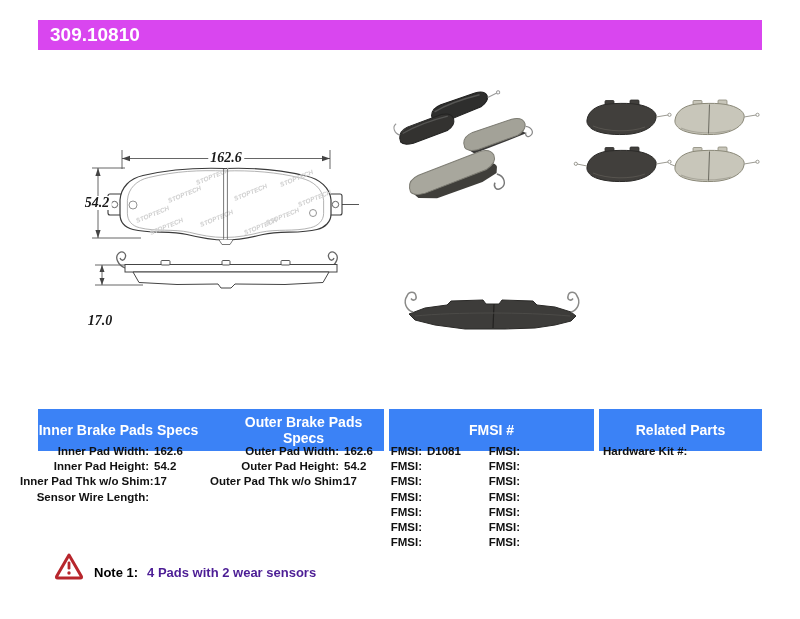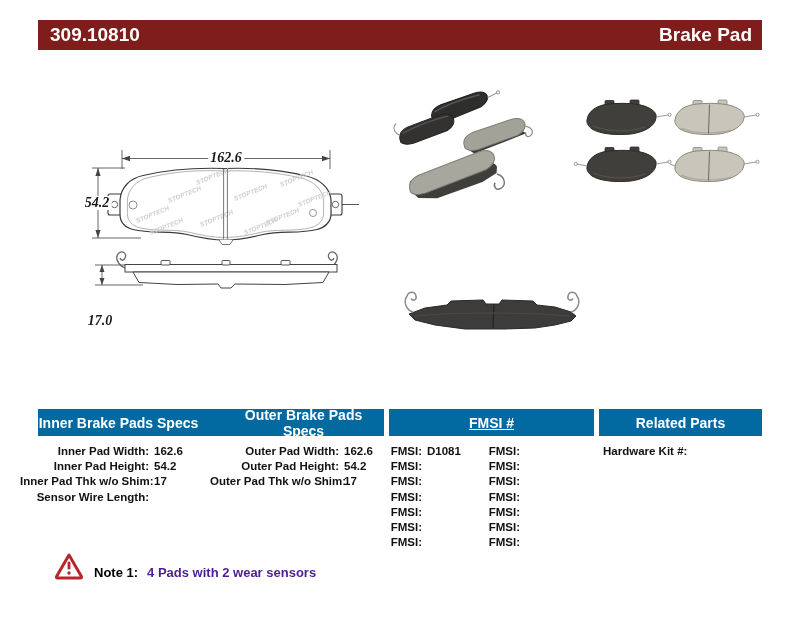--- a/index.html
+++ b/index.html
@@ -1,40 +1,39 @@
 <!DOCTYPE html>
 <html><head>
 <meta charset="utf-8">
 <style>
   html,body{margin:0;padding:0;}
   body{width:800px;height:619px;background:#fff;font-family:"Liberation Sans",sans-serif;position:relative;overflow:hidden;}
   .abs{position:absolute;}
-  .bar{position:absolute;top:409px;height:27px;background:#0369a1;color:#fff;font-weight:bold;font-size:14px;display:flex;align-items:center;justify-content:center;gap:24px;}
+  .bar{position:absolute;top:409px;height:42px;background:#3b82f6;color:#fff;font-weight:bold;font-size:14px;display:flex;align-items:center;justify-content:center;gap:24px;}
   .bar-split{justify-content:space-between;}
   .bar-split span{flex:1;text-align:center;}
-  .top-bar{position:absolute;left:38px;top:20px;width:724px;height:30px;background:#7f1d1d;color:#fff;font-weight:bold;font-size:19px;display:flex;align-items:center;justify-content:space-between;padding:0 10px 0 12px;box-sizing:border-box;}
+  .top-bar{position:absolute;left:38px;top:20px;width:724px;height:30px;background:#d946ef;color:#fff;font-weight:bold;font-size:19px;display:flex;align-items:center;justify-content:space-between;padding:0 10px 0 12px;box-sizing:border-box;}
   .spec-col{position:absolute;top:444px;}
   .spec-row{display:flex;font-size:11.5px;font-weight:bold;line-height:15.2px;color:#111;white-space:nowrap;}
   .spec-label{text-align:right;}
   .spec-val{margin-left:5px;}
   .inner .spec-label,.outer .spec-label{width:129px;}
   .fmsi .spec-label{width:36px;}
   .dim{position:absolute;font-family:"Liberation Serif",serif;font-style:italic;font-weight:bold;font-size:14px;background:#fff;padding:0 2px;transform:translateX(-50%);color:#1a1a1a;z-index:3;line-height:14px;}
   .notes{position:absolute;left:94px;top:550px;}
   .note-row{display:flex;font-size:13px;font-weight:bold;color:#000;line-height:18px;margin-top:14px;}
   .note-red{color:#4c1d95;margin-left:9px;}
   svg{position:absolute;overflow:visible;}
   svg text.wm{font-family:"Liberation Sans",sans-serif;font-weight:bold;font-style:italic;font-size:6.5px;fill:#cfcfcf;}
 </style>
 </head>
 <body>
 
 <div class="top-bar">
   <span>309.10810</span>
-  <span>Brake Pad</span>
 </div>
 
 <svg class="abs" style="left:85px;top:143px;" width="280" height="105" viewBox="0 0 280 105">
 
   <g stroke="#555" stroke-width="0.9">
     <line x1="37" y1="7" x2="37" y2="26"></line>
     <line x1="245" y1="7" x2="245" y2="26"></line>
     <line x1="37" y1="15.5" x2="245" y2="15.5"></line>
   </g>
   <polygon points="37,15.5 45,12.8 45,18.2" fill="#444"></polygon>
@@ -172,21 +171,21 @@
   <line x1="99" y1="32" x2="98" y2="56" stroke="#232220" stroke-width="1.2"></line>
   <path d="M 20 44 C 60 40 130 40 175 44" fill="none" stroke="#4c4b48" stroke-width="1"></path>
   <path d="M 18 40 C 11 38 8 30 12 24 C 14 19 20 19 21 24 C 22 28 18 29.5 16 26.5" fill="none" stroke="#8a8a88" stroke-width="1.5"></path>
   <path d="M 176 40 C 183 38 186 30 182 24 C 180 19 174 19 173 24 C 172 28 176 29.5 178 26.5" fill="none" stroke="#8a8a88" stroke-width="1.5"></path>
 </svg>
 
 <div class="bar bar-split" style="left:38px;width:346px;">
   <span>Inner Brake Pads Specs</span>
   <span>Outer Brake Pads Specs</span>
 </div>
-<div class="bar" style="left:389px;width:205px;text-decoration:underline;">
+<div class="bar" style="left:389px;width:205px;">
   <span>FMSI #</span>
 </div>
 <div class="bar" style="left:599px;width:163px;text-align:center;">
   <span>Related Parts</span>
 </div>
 
 <div class="spec-col inner" style="left:20px;">
   <div class="spec-row">
       <span class="spec-label">Inner Pad Width:</span>
       <span class="spec-val">162.6</span>

